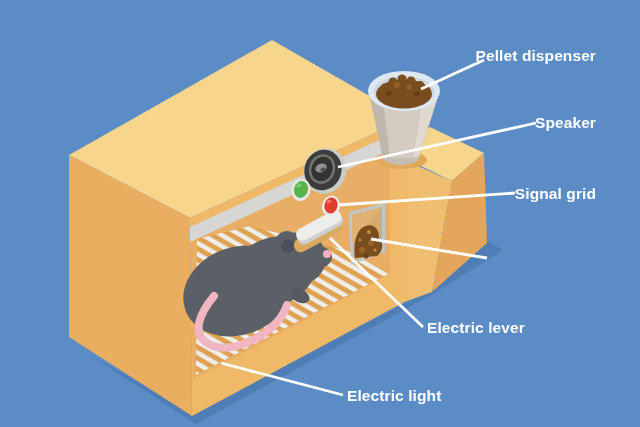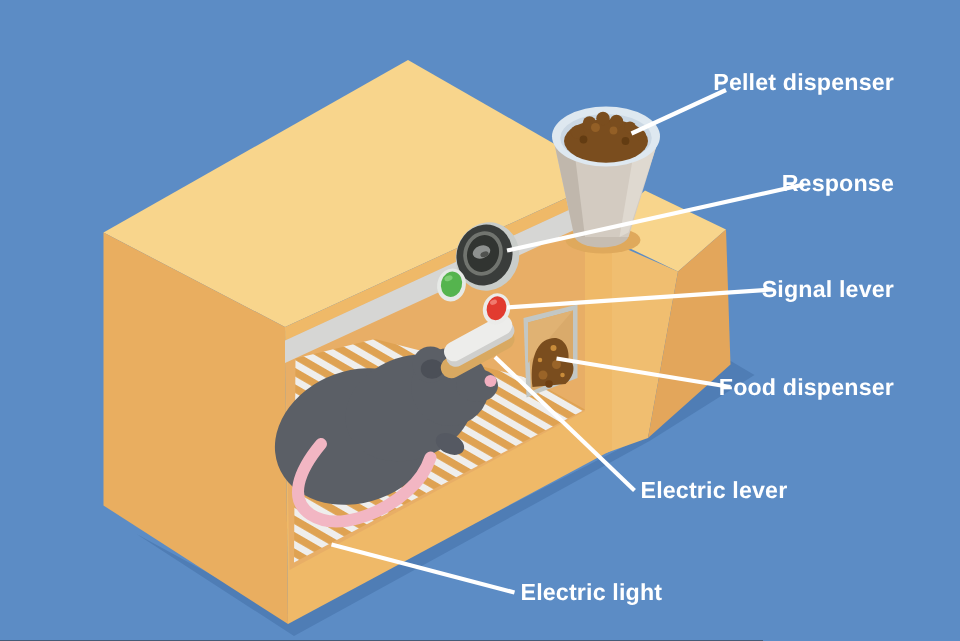--- a/index.html
+++ b/index.html
@@ -131,18 +131,17 @@
       <line x1="421" y1="89" x2="484" y2="60"></line>
       <line x1="338" y1="167" x2="536" y2="123"></line>
       <line x1="338" y1="205" x2="515" y2="193"></line>
       <line x1="371" y1="239" x2="487" y2="258"></line>
       <line x1="330" y1="238" x2="423" y2="327"></line>
       <line x1="221" y1="363" x2="343" y2="395"></line>
     </g>
   </svg>
 
   <div class="label right-col" style="top:47px">Pellet dispenser</div>
-  <div class="label right-col" style="top:114px">Response</div>
-  <div class="label right-col" style="top:185px">Signal lever</div>
-  <div class="label right-col" style="top:250px">Food dispenser</div>
+  <div class="label right-col" style="top:114px">Speaker</div>
+  <div class="label right-col" style="top:185px">Signal grid</div>
   <div class="label" style="left:427px;top:319px">Electric lever</div>
   <div class="label" style="left:347px;top:387px">Electric light</div>
 </div>
 
 </body></html>

